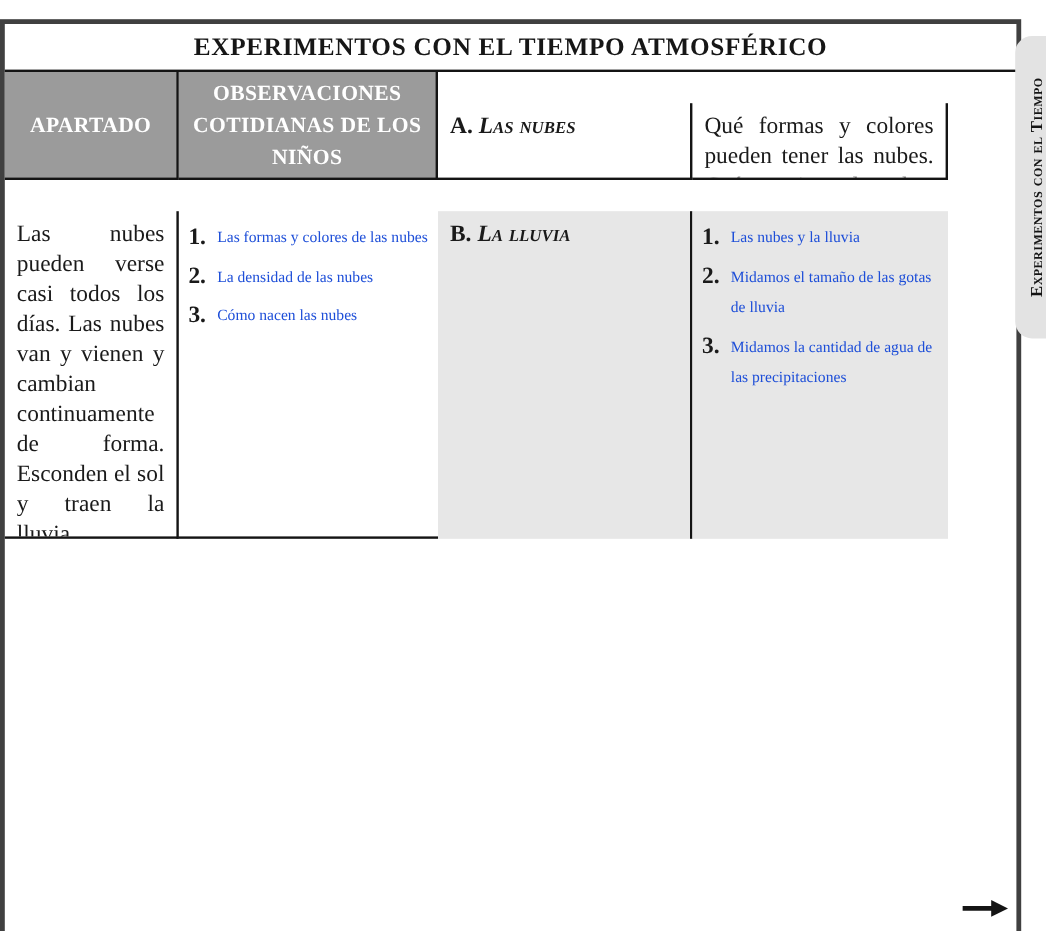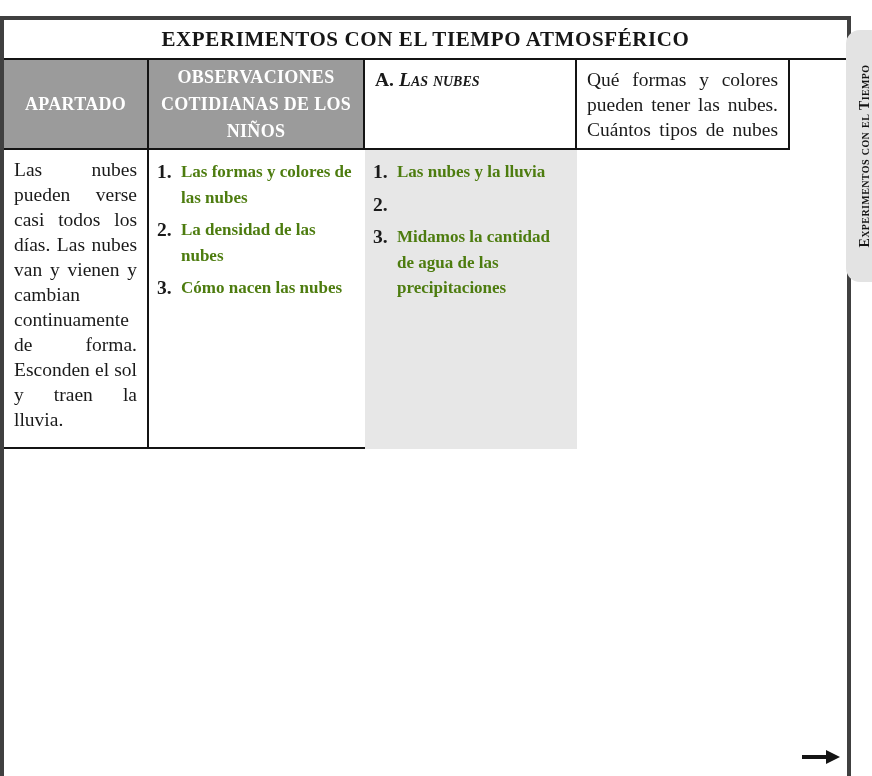--- a/index.html
+++ b/index.html
@@ -63,20 +63,21 @@
     text-align: center;
     padding: 2px 8px;
   }
 
   
   .cell.body {
     font-size: 19.5px;
     line-height: 25px;
     color: #1a1a1a;
     padding: 7px 10px 6px 10px;
+    margin-top: 26px;
   }
   .cell.just { text-align: justify; hyphens: auto; }
   .rowb { background: #e7e7e7; }
 
   
   .apartado { font-weight: bold; white-space: nowrap; padding-left: 8px; }
   .apartado .sc-name {
     font-style: italic;
     font-variant: small-caps;
     margin-left: 5px;
@@ -86,24 +87,24 @@
   .cell.listcell { padding: 9px 6px 6px 8px; }
   .li-row { display: flex; margin-bottom: 7px; }
   .li-num {
     flex: 0 0 24px;
     font-weight: bold;
     font-size: 19.5px;
     line-height: 25.5px;
     color: #1a1a1a;
   }
   .li-text {
-    font-weight: bold;
-    font-size: 17px;
+    font-weight: normal;
+    font-size: 13px;
     line-height: 25.5px;
-    color: #4d7c0f;
+    color: #1d4ed8;
   }
 
   
   .side-tab {
     position: absolute;
     left: 846px;
     top: 30px;
     width: 42px;
     height: 252px;
     background: #e3e3e3;
@@ -156,27 +157,31 @@
         <div class="li-row">
           <span class="li-num">2.</span>
           <span class="li-text">La densidad de las nubes</span>
         </div>
         <div class="li-row">
           <span class="li-num">3.</span>
           <span class="li-text">Cómo nacen las nubes</span>
         </div>
       </div>
 
+      <div class="cell body apartado rowb cr">
+        <span class="sc-letter">B.</span><span class="sc-name">La lluvia</span>
+      </div>
       <div class="cell body listcell rowb">
         <div class="li-row">
           <span class="li-num">1.</span>
           <span class="li-text">Las nubes y la lluvia</span>
         </div>
         <div class="li-row">
           <span class="li-num">2.</span>
+          <span class="li-text">Midamos el tamaño de las gotas de lluvia</span>
         </div>
         <div class="li-row">
           <span class="li-num">3.</span>
           <span class="li-text">Midamos la cantidad de agua de las precipitaciones</span>
         </div>
       </div>
 
     </div>
   </div>
 

